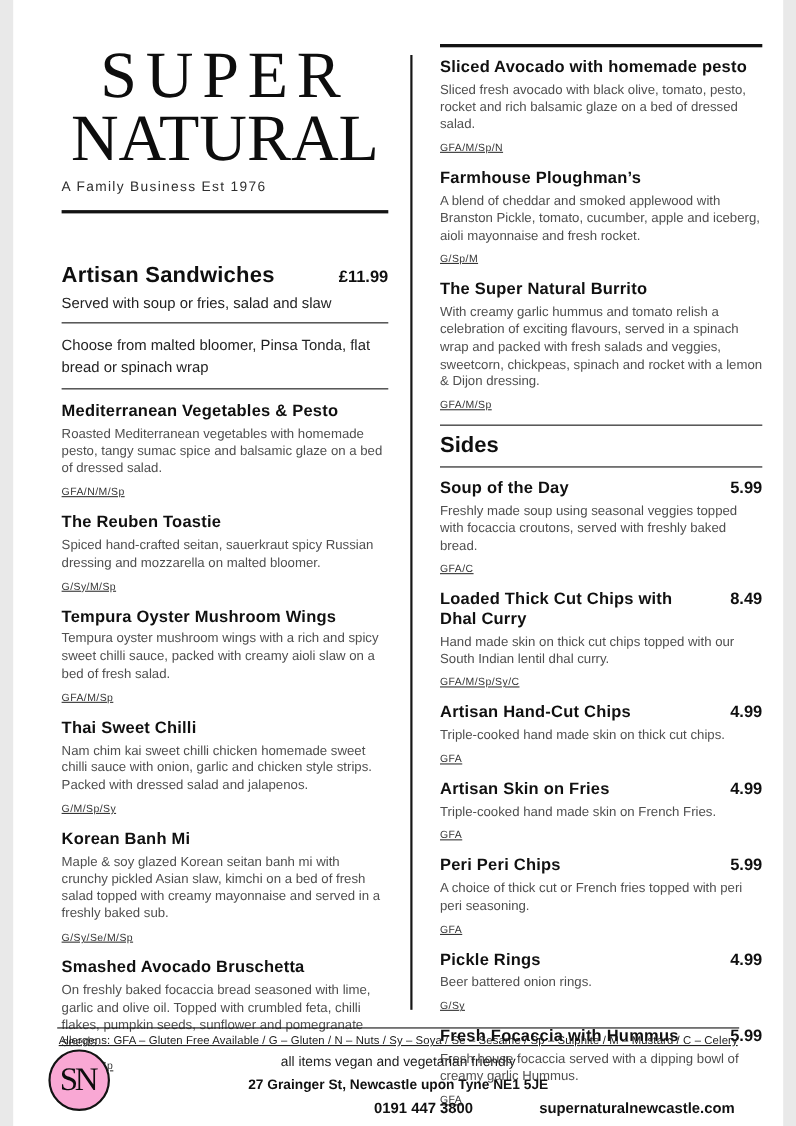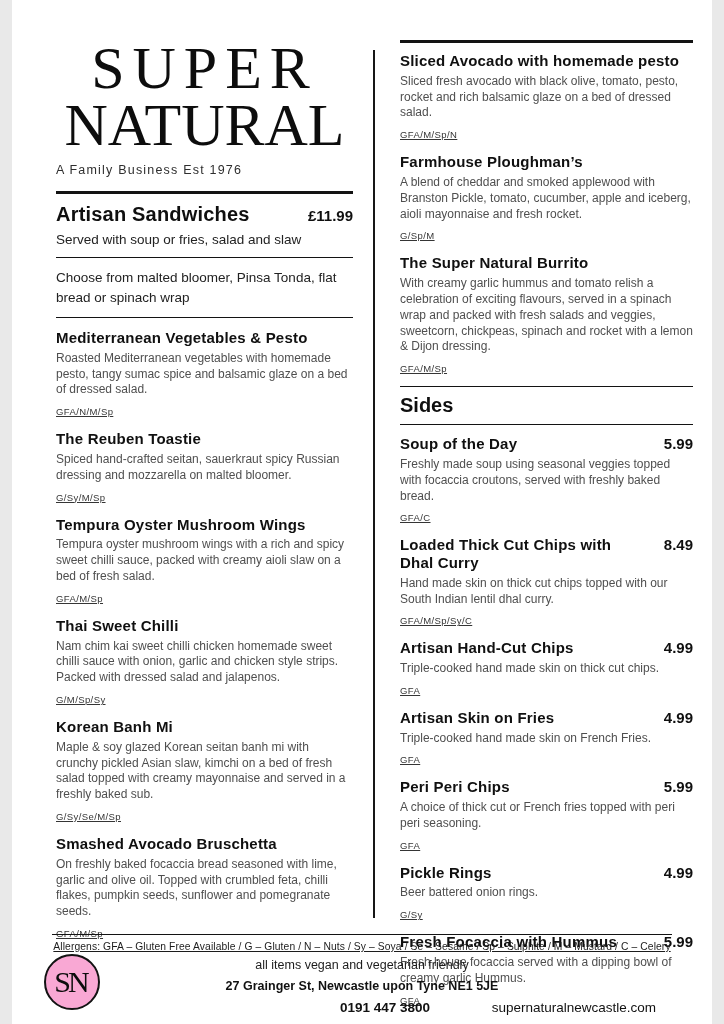--- a/index.html
+++ b/index.html
@@ -33,21 +33,21 @@
   .tagline {
     text-align: left; font-size: 12.5px; letter-spacing: 1.2px; color: #2e2e2e; margin-top: 9px;
   }
 
   
   .rule-thick { border: none; border-top: 3px solid #131313; margin: 14px 0 9px 0; }
   .rule-thin  { border: none; border-top: 1.5px solid #131313; margin: 10px 0; }
 
   
   .section-head { display: flex; justify-content: space-between; align-items: baseline; }
-  .section-title { font-size: 20px; font-weight: bold; color: #0f0f0f; letter-spacing: 0.2px; }
+  .section-title { font-size: 20px; font-weight: bold; color: #0f0f0f; letter-spacing: 0.2px; margin-top: 36px; }
   .section-price { font-size: 15px; font-weight: bold; color: #0f0f0f; }
   .section-sub { font-size: 13.5px; color: #222; margin-top: 6px; }
   .section-note { font-size: 13.5px; color: #222; line-height: 1.45; }
 
   
   .menu-item { margin-top: 11px; }
   .item-name {
     font-size: 15px; font-weight: bold; color: #101010; line-height: 1.18;
     letter-spacing: 0.2px; margin-bottom: 4px;
   }
@@ -66,21 +66,21 @@
   .footer { position: absolute; left: 40px; right: 40px; top: 934px; }
   .footer-rule { border: none; border-top: 1.5px solid #131313; }
   .allergen-key {
     text-align: center; font-size: 10.3px; color: #1c1c1c;
     text-decoration: underline; margin-top: 6px; letter-spacing: 0.1px;
   }
   .footer-note { text-align: center; font-size: 12.5px; color: #1c1c1c; margin-top: 6px; }
   .footer-address { text-align: center; font-size: 12.5px; font-weight: bold; margin-top: 7px; }
   .footer-row { position: relative; height: 20px; margin-top: 7px; }
   .footer-phone { position: absolute; left: 288px; font-size: 13.5px; font-weight: bold; }
-  .footer-site  { position: absolute; right: 16px;    font-size: 13.5px; font-weight: normal; text-align: right; }
+  .footer-site  { position: absolute; right: 4px;    font-size: 13.5px; font-weight: bold; text-align: right; }
   .sn-badge {
     position: absolute; left: -8px; top: 20px; width: 56px; height: 56px;
     border: 2.5px solid #131313; border-radius: 50%;
     display: flex; align-items: center; justify-content: center;
     font-family: "Liberation Serif", serif; font-size: 30px; color: #0d0d0d;
     letter-spacing: -3px; padding-right: 3px; background: #f9a8d4;
   }
 </style>
 </head>
 <body>

